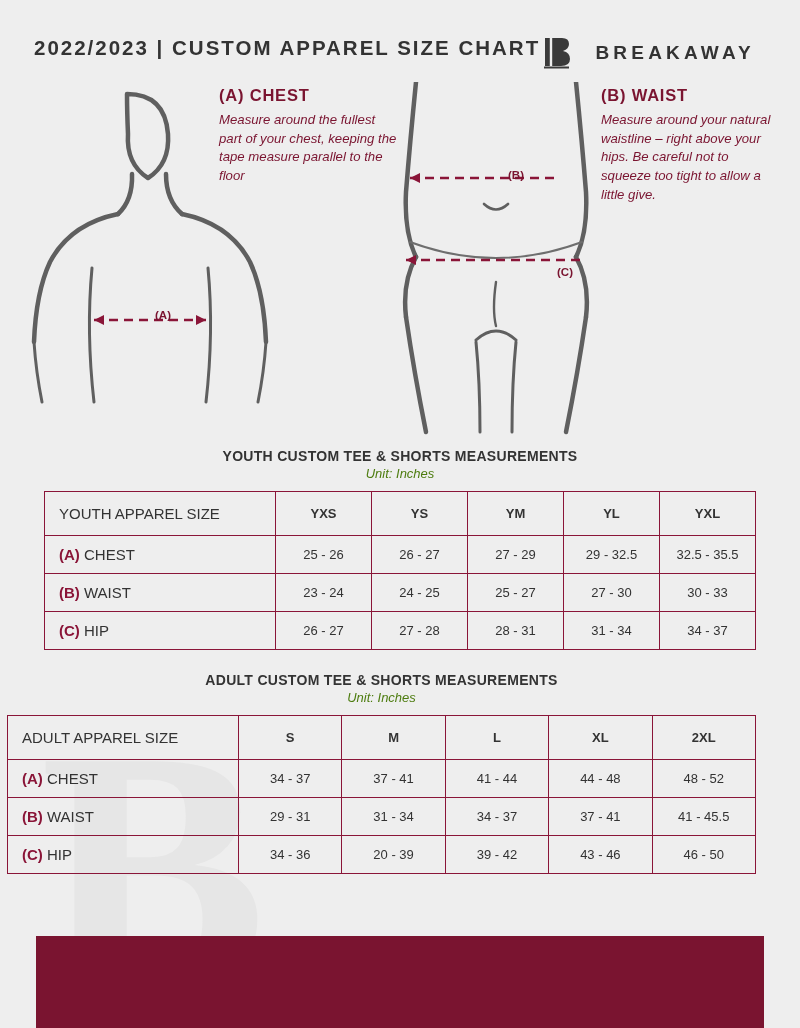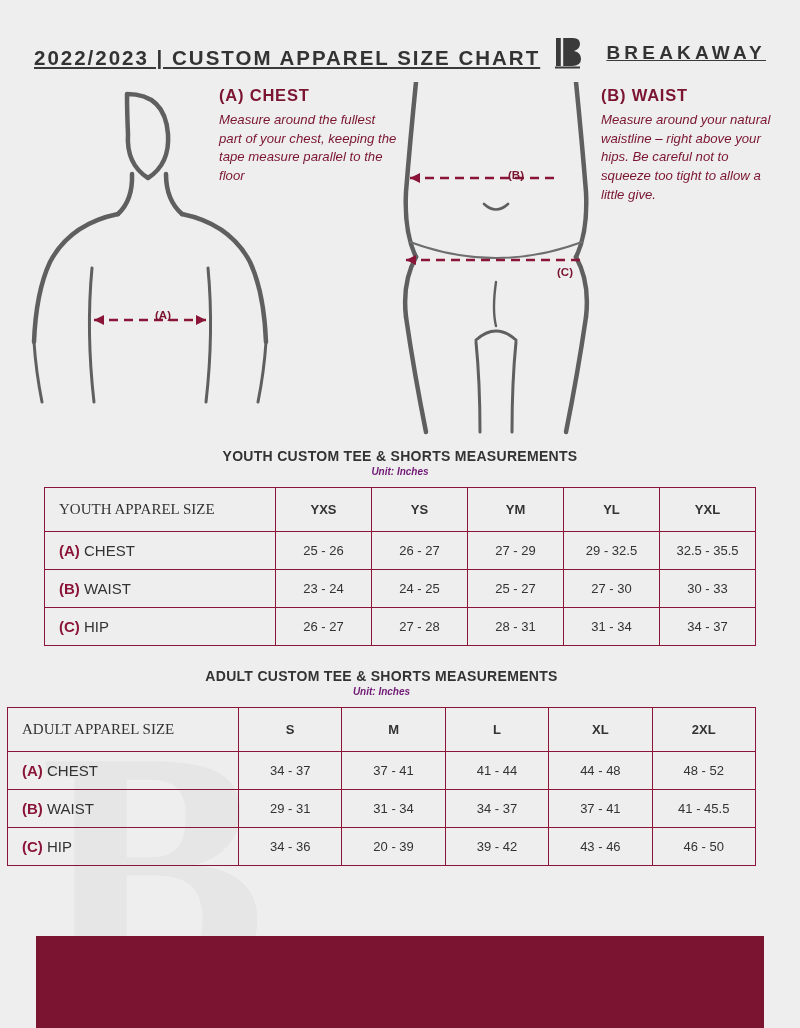--- a/index.html
+++ b/index.html
@@ -33,24 +33,23 @@
   .page {
     position: relative;
     z-index: 1;
     width: 800px;
     height: 1028px;
   }
 
   
   .header {
     display: flex;
-    align-items: flex-end;
+    align-items: flex-start;
     justify-content: space-between;
-    padding: 36px 34px 0 34px;
-    text-decoration: underline;
+    padding: 36px 45px 0 34px;
   }
   .header-title {
     font-size: 20.5px;
     font-weight: bold;
     letter-spacing: 2.0px;
     color: #333333;
     white-space: nowrap;
   }
   .brand {
     display: flex;
@@ -121,25 +120,24 @@
   .table-title {
     text-align: center;
     font-size: 14px;
     font-weight: bold;
     letter-spacing: 0.3px;
     color: #333333;
     margin: 0;
   }
   .table-unit {
     text-align: center;
-    font-size: 10px;
+    font-size: 13px;
     font-style: italic;
-    color: #701a75;
+    color: #4d7c0f;
     margin: 2px 0 10px 0;
-    font-weight: bold;
   }
 
   table {
     width: 100%;
     border-collapse: collapse;
     table-layout: fixed;
   }
   table tr { height: 38px; }
   thead tr { height: 44px; }
   th, td {
@@ -153,21 +151,20 @@
     padding-left: 14px;
     font-size: 14.8px;
   }
   thead th {
     font-weight: bold;
     font-size: 13px;
   }
   thead th.rowhead {
     font-weight: normal;
     font-size: 15px;
-    font-family: Liberation Serif, serif;
   }
   td.rowhead {
     font-size: 15px;
   }
   .label-letter {
     color: #8a1538;
     font-weight: bold;
   }
   col.first { width: 231px; }
 

